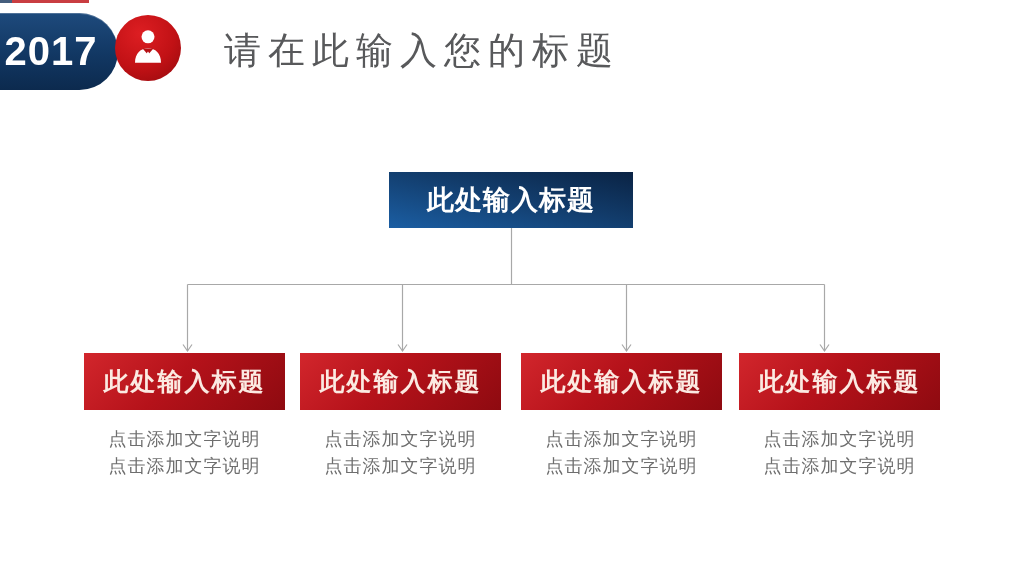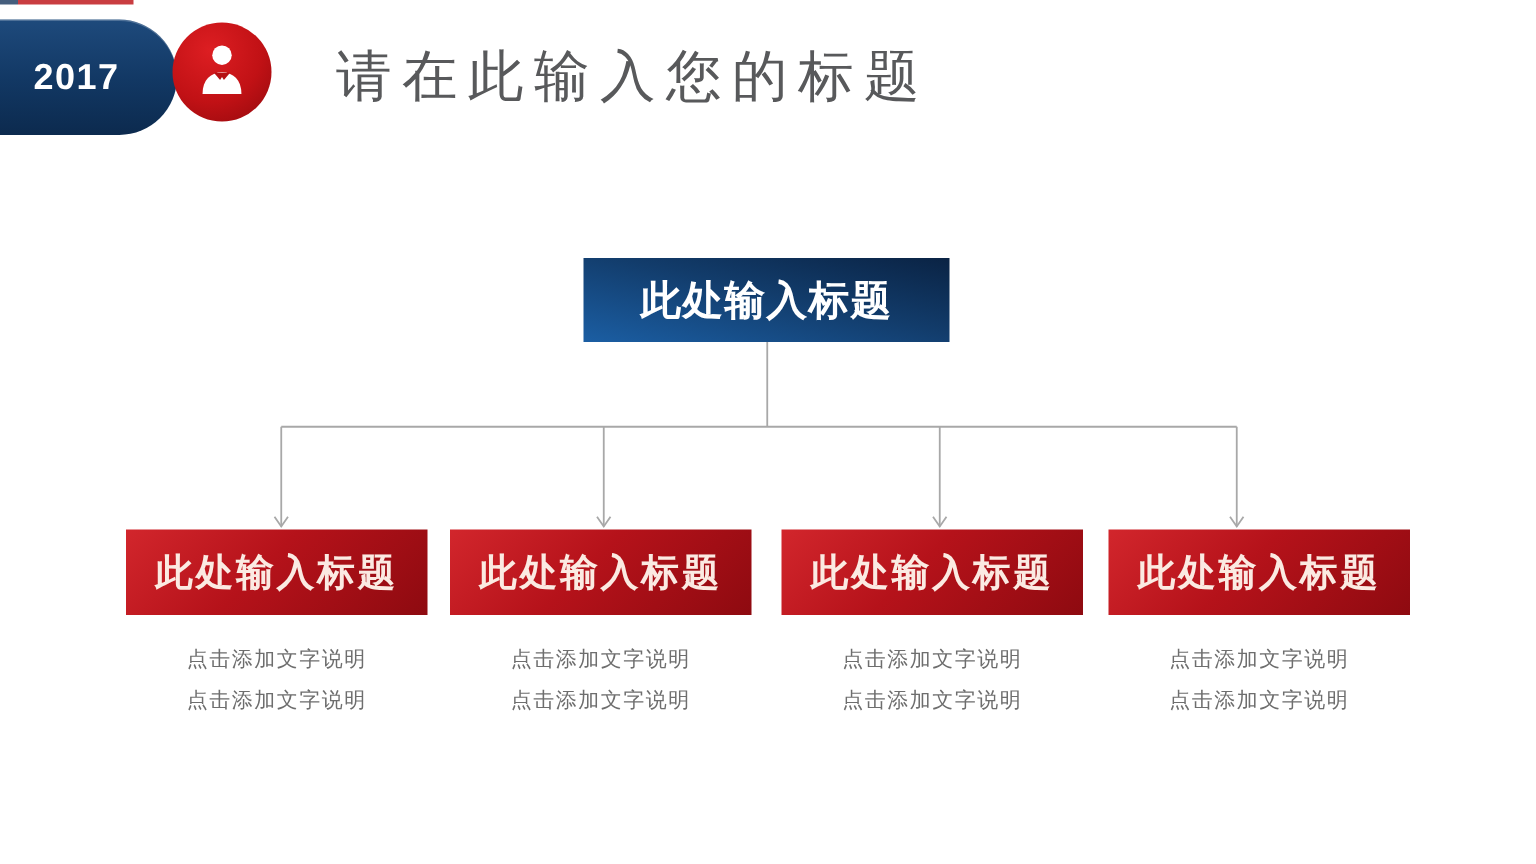--- a/index.html
+++ b/index.html
@@ -14,21 +14,21 @@
   .top-strip-red  { position:absolute; left:12px; top:0; width:77px; height:3px; background:#bb0d12; opacity:.8; }
 
   
   .year-badge {
     position:absolute; left:0; top:13px; width:118px; height:77px;
     border-radius:0 40px 40px 0;
     background:linear-gradient(180deg,#1e4a7c 0%,#123864 52%,#0c2a4e 100%);
     box-shadow:inset 0 1px 0 rgba(255,255,255,.22);
     display:flex; align-items:center; justify-content:center;
     padding-right:16px; box-sizing:border-box;
-    color:#ffffff; font-size:24px; font-weight:bold; letter-spacing:1px;
+    color:#ffffff; font-size:40px; font-weight:bold; letter-spacing:1px;
   }
 
   
   .person-badge {
     position:absolute; left:115px; top:15px; width:66px; height:66px;
     border-radius:50%;
     background:radial-gradient(circle at 38% 28%, #dd1e22 0%, #c11115 55%, #92090d 100%);
     display:flex; align-items:center; justify-content:center;
   }
 
@@ -52,21 +52,21 @@
     display:flex; align-items:center; justify-content:center;
     color:#fbeae2; font-size:25px; font-weight:bold; letter-spacing:2px;
   }
   .branch-node.b0 { left:84px; }
   .branch-node.b1 { left:300px; }
   .branch-node.b2 { left:521px; }
   .branch-node.b3 { left:739px; }
 
   .branch-captions {
     position:absolute; top:426px; width:201px;
-    text-align:center; font-size:14px; line-height:27px;
+    text-align:center; font-size:18px; line-height:27px;
     color:#6e6e6e; letter-spacing:1px;
   }
   .branch-captions.b0 { left:84px; }
   .branch-captions.b1 { left:300px; }
   .branch-captions.b2 { left:521px; }
   .branch-captions.b3 { left:739px; }
 </style>
 </head>
 <body>
 

